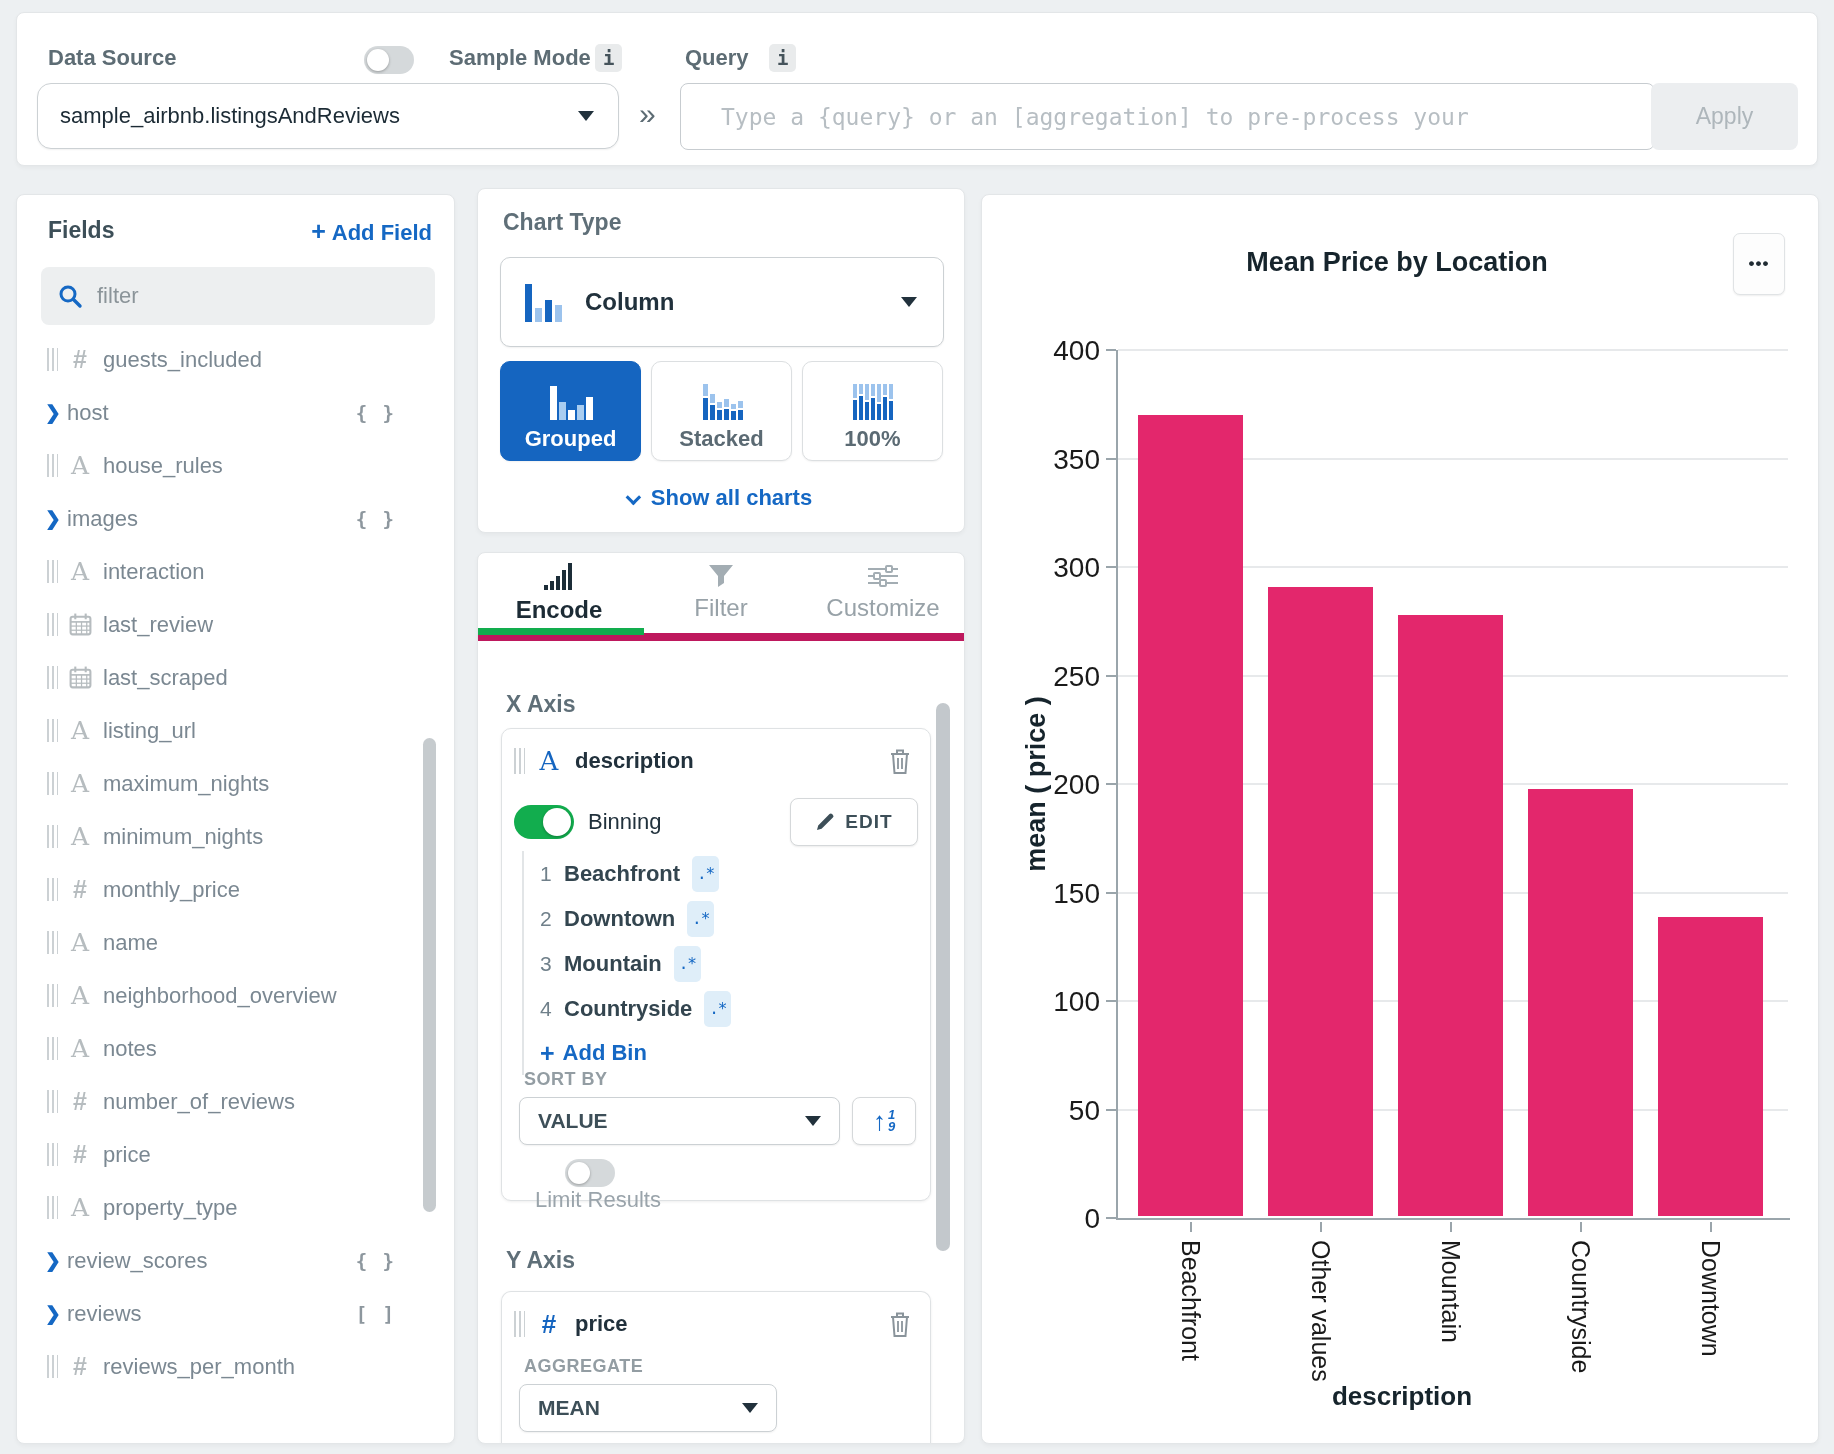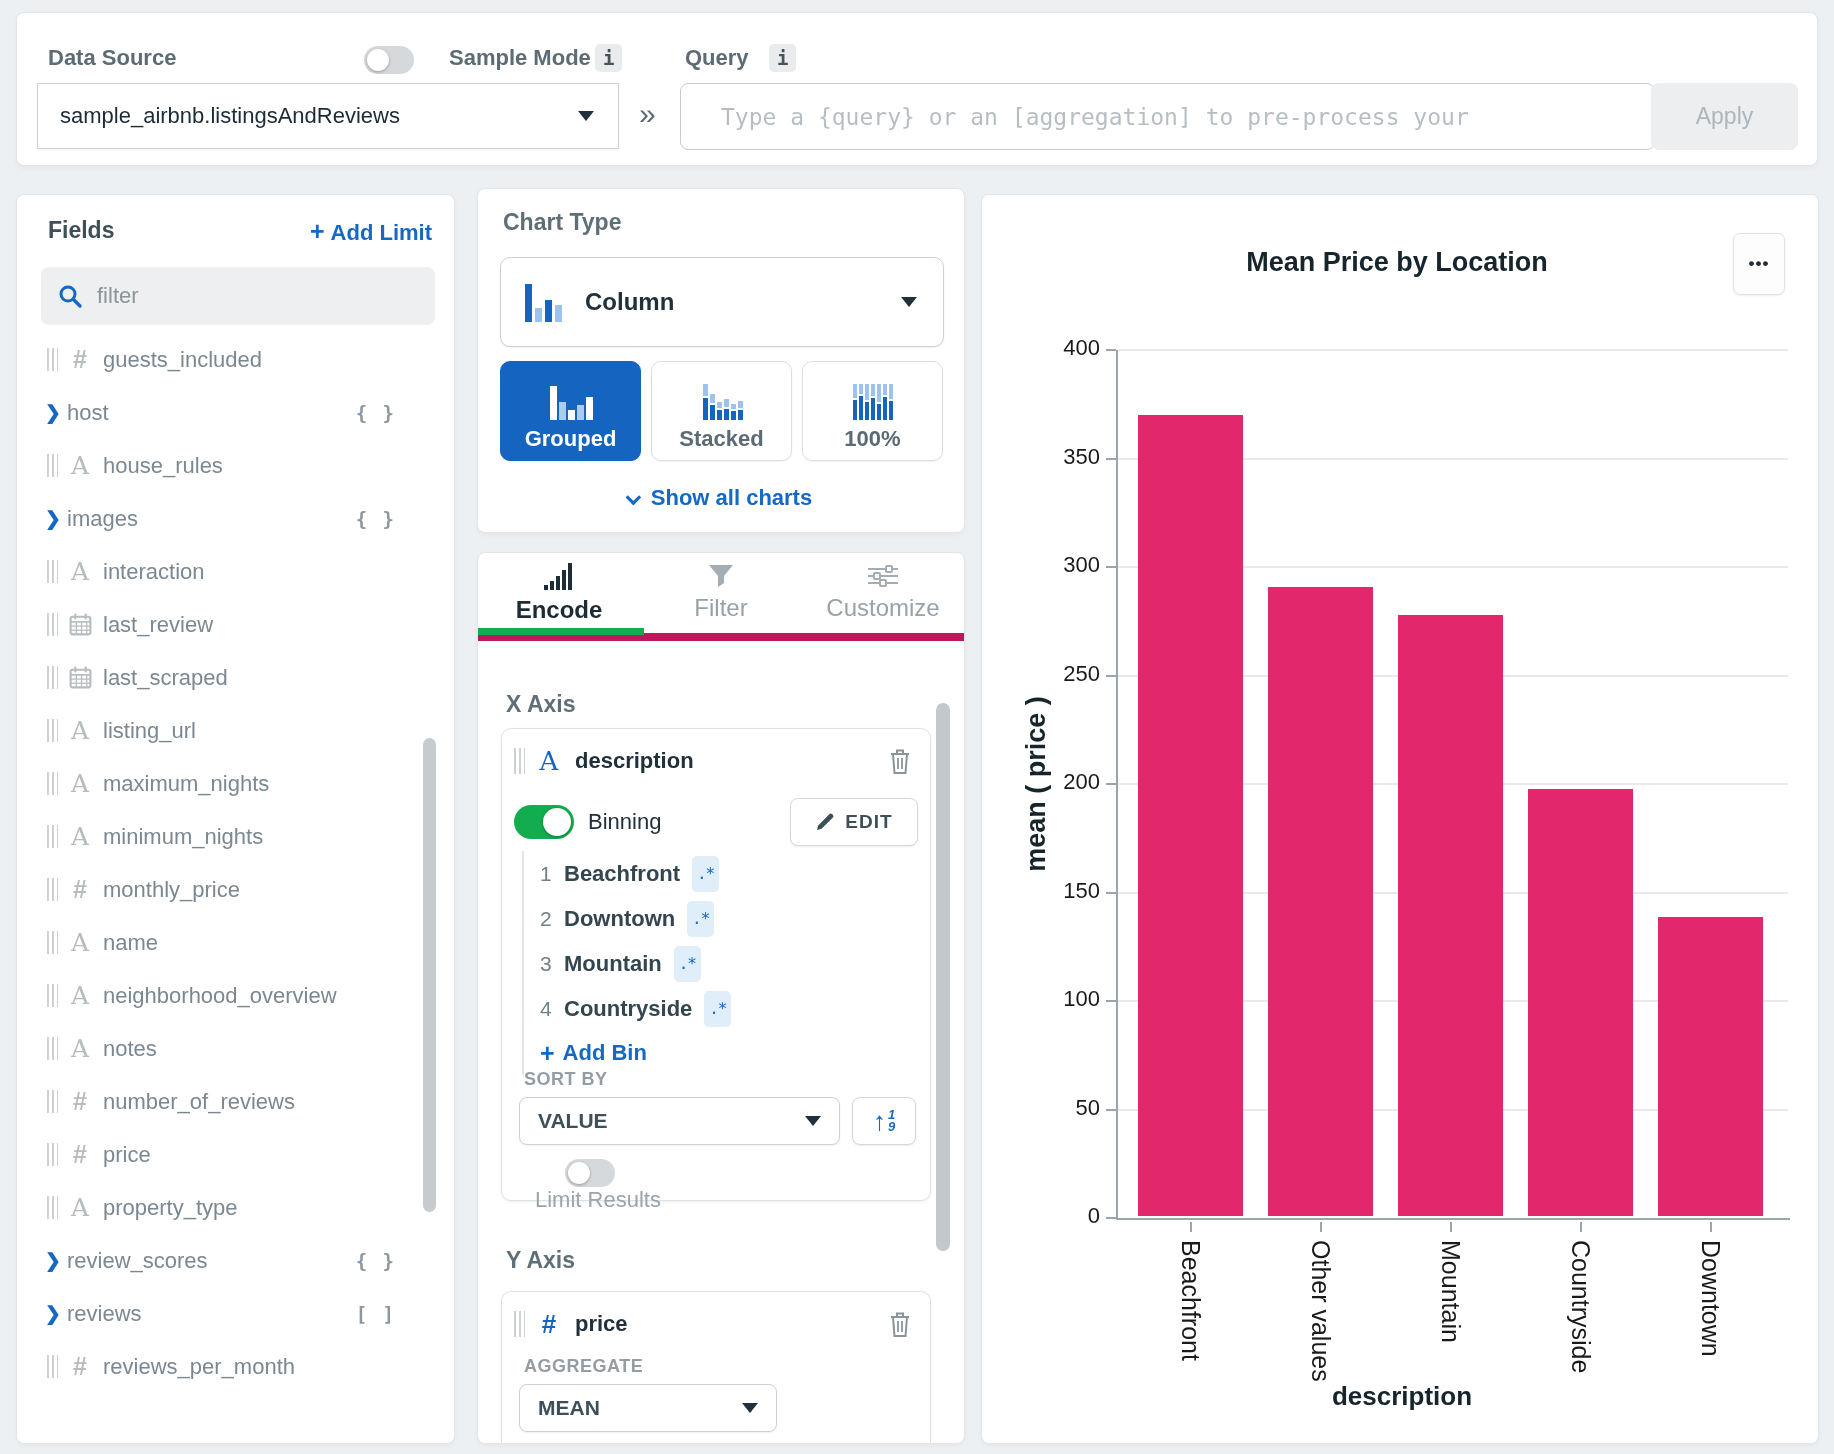--- a/index.html
+++ b/index.html
@@ -10,21 +10,21 @@
   
   #topbar { left:16px; top:12px; width:1802px; height:154px; }
   .tb-label { position:absolute; font-size:22px; font-weight:bold; color:#5d6c74; top:32px; }
   #ds-label { left:31px; }
   #sm-toggle { position:absolute; left:347px; top:33px; }
   #sm-label { left:432px; }
   .ibadge { position:absolute; top:31px; padding:3px 8px; background:#e9ebec; border-radius:5px; font-family:"DejaVu Sans Mono", monospace; font-size:19px; color:#45535b; font-weight:bold; }
   #sm-info { left:578px; }
   #q-label { left:668px; }
   #q-info { left:752px; }
-  .selectbox { position:absolute; border:1px solid #ccd1d4; border-radius:0; background:#fff; box-shadow:0 1px 2px rgba(0,0,0,0.06); display:flex; align-items:center; }
+  .selectbox { position:absolute; border:1px solid #ccd1d4; border-radius:14px; background:#fff; box-shadow:0 1px 2px rgba(0,0,0,0.06); display:flex; align-items:center; }
   #ds-select { left:20px; top:70px; width:582px; height:66px; padding:0 24px 0 22px; font-size:22px; color:#1c2b35; }
   #ds-select .grow { flex:1; }
   .caret { width:0; height:0; border-left:8px solid transparent; border-right:8px solid transparent; border-top:10px solid #21313c; }
   #chevrons { position:absolute; left:622px; top:84px; font-size:30px; color:#5d6c74; }
   #query-input { position:absolute; left:663px; top:70px; width:975px; height:67px; border:1px solid #c7ccd0; border-radius:8px; padding:0 20px 0 40px; font-family:"DejaVu Sans Mono", monospace; font-size:23px; color:#3d4f58; background:#fff; outline:none; }
   #query-input::placeholder { color:#b7bec3; }
   #apply-btn { position:absolute; left:1634px; top:70px; width:147px; height:67px; background:#eceef0; border:none; border-radius:8px; font-size:23px; color:#aeb6bb; font-family:"Liberation Sans", sans-serif; }
 
   .toggle { width:50px; height:28px; border-radius:14px; background:#d5d9db; position:relative; display:inline-block; }
   .toggle .knob { position:absolute; left:3px; top:3px; width:22px; height:22px; border-radius:50%; background:#fff; box-shadow:0 1px 3px rgba(0,0,0,0.3); }
@@ -111,21 +111,21 @@
 
   
   #chart-card { left:981px; top:194px; width:838px; height:1250px; }
   #chart-title { position:absolute; left:0px; top:52px; width:830px; text-align:center; font-size:27px; font-weight:bold; color:#16242c; }
   #chart-menu-btn { position:absolute; left:751px; top:38px; width:52px; height:62px; background:#fdfdfd; border:1px solid #e0e3e5; border-radius:7px; box-shadow:0 1px 2px rgba(0,0,0,0.07); display:flex; align-items:center; justify-content:center; font-size:17px; font-weight:bold; color:#202b33; letter-spacing:1px; cursor:pointer; }
   #ylabel { position:absolute; left:54px; top:589px; transform:translate(-50%,-50%) rotate(-90deg); font-size:27px; font-weight:bold; color:#16242c; white-space:nowrap; }
   #plot { position:absolute; left:136px; top:155px; width:670px; height:868px; }
   .gridline { position:absolute; left:0; width:670px; height:2px; background:#e7e9eb; }
   .yaxis-line { position:absolute; left:-2px; top:0; width:2px; height:870px; background:#9aa5ab; }
   .xaxis-line { position:absolute; left:-2px; top:868px; width:674px; height:2px; background:#9aa5ab; }
-  .ytick-label { position:absolute; left:-104px; width:86px; text-align:right; font-size:22px; color:#1a1a1a; }
+  .ytick-label { position:absolute; left:-104px; width:86px; text-align:right; font-size:28px; color:#1a1a1a; }
   .ytick-mark { position:absolute; left:-12px; width:10px; height:2px; background:#9aa5ab; }
   .bar { position:absolute; bottom:2px; width:105px; }
   .xtick-mark { position:absolute; top:872px; width:2px; height:10px; background:#9aa5ab; }
   .xtick-label { position:absolute; top:890px; transform-origin:0 0; transform:rotate(90deg); font-size:25px; color:#1a1a1a; white-space:nowrap; }
   #xlabel { position:absolute; left:100px; top:1186px; width:640px; text-align:center; font-size:26px; font-weight:bold; color:#16242c; }
 </style>
 </head>
 <body>
 
 <div class="card" id="topbar">
@@ -142,21 +142,21 @@
     <span class="grow"></span>
     <span class="caret"></span>
   </div>
   <span id="chevrons">»</span>
   <input id="query-input" placeholder="Type a {query} or an [aggregation] to pre-process your" style="">
   <button id="apply-btn">Apply</button>
 </div>
 
 <div class="card" id="fields-card">
   <span id="fields-title">Fields</span>
-  <span id="add-field"><span class="plus">+</span><span>Add Limit</span></span>
+  <span id="add-field"><span class="plus">+</span><span>Add Field</span></span>
   <div id="field-search">
     <svg width="26" height="26" viewBox="0 0 26 26">
         <circle cx="11" cy="11" r="7" fill="none" stroke="#1568C4" stroke-width="3"></circle>
         <line x1="16.5" y1="16.5" x2="23" y2="23" stroke="#1568C4" stroke-width="3.4" stroke-linecap="round"></line>
       </svg>
     <input placeholder="filter" style="">
   </div>
   <div id="fields-list" style="margin-top: -8px;">
       <div class="frow">
         <span class="grip"></span>

